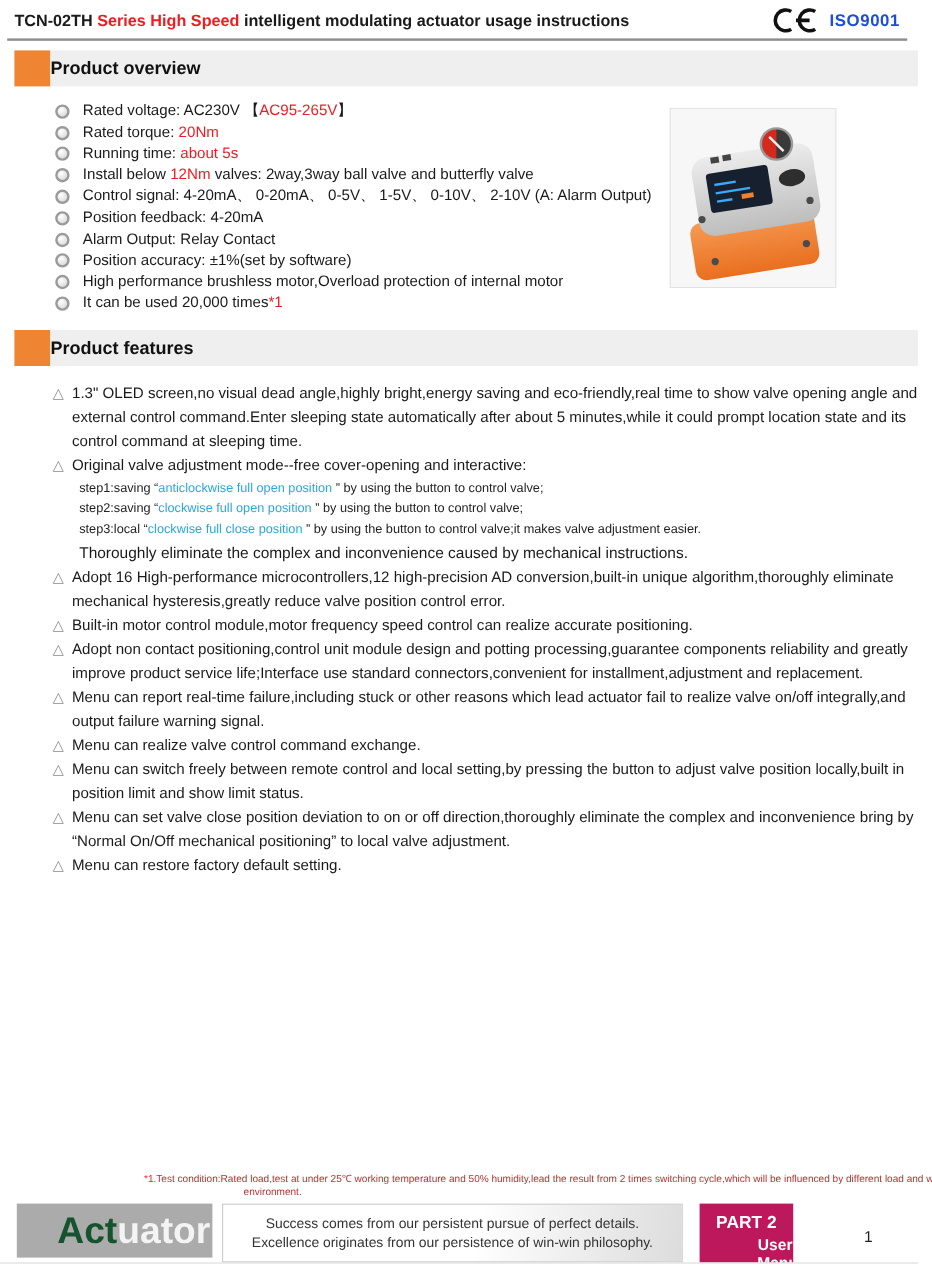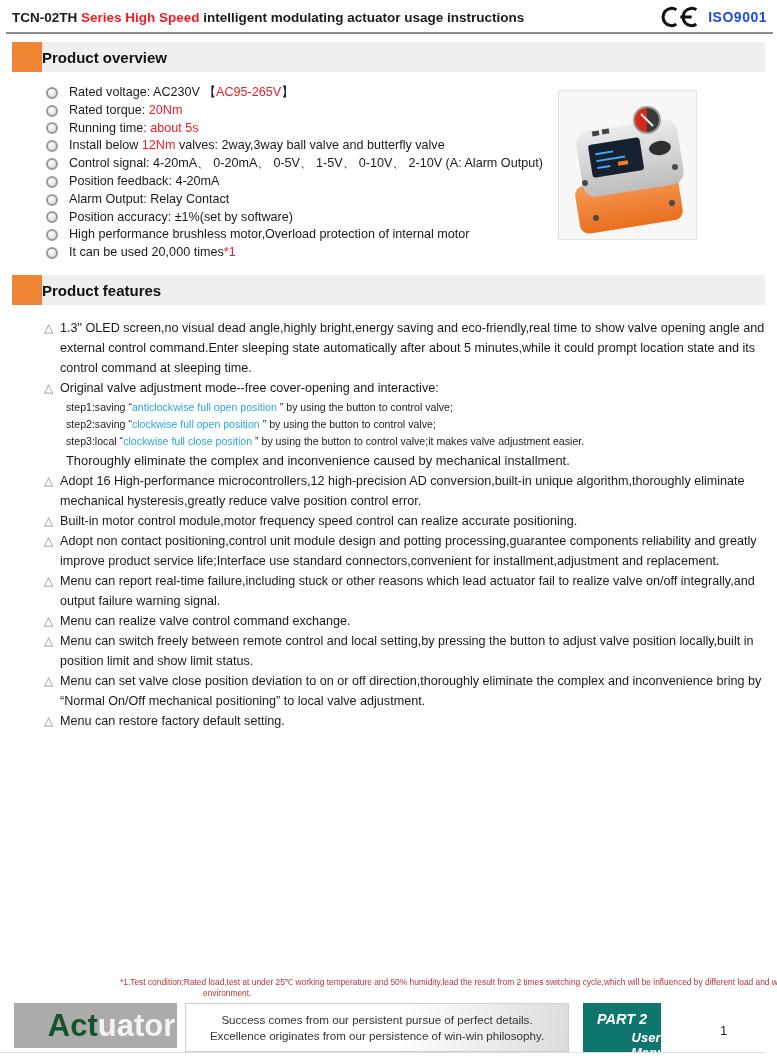--- a/index.html
+++ b/index.html
@@ -1,20 +1,20 @@
 <!DOCTYPE html>
 <html><head>
 <meta charset="utf-8">
 <style>
   html,body{margin:0;padding:0;background:#fff;}
   .page{position:relative;width:777px;height:1059px;background:#fff;overflow:hidden;
         font-family:"Liberation Sans",sans-serif;color:#1a1a1a;}
 
   
-  .hdr{position:absolute;left:6px;right:4px;top:0;height:30px;
+  .hdr{position:absolute;left:6px;right:21px;top:0;height:30px;
        display:flex;justify-content:space-between;align-items:center;
        border-bottom:2px solid #8c8c8c;padding:2px 6px 0 6px;}
   .doc-title{font-size:13.5px;font-weight:bold;white-space:nowrap;}
   .certs{display:flex;align-items:center;gap:9px;}
   .iso{font-size:14px;font-weight:bold;letter-spacing:0.5px;color:#1d4ed8;}
 
   
   .secbar{position:absolute;left:12px;right:12px;height:30px;display:flex;}
   .secbar .sq{width:30px;height:30px;background:#ef8432;flex:0 0 30px;}
   .secbar .bar{flex:1;background:#efefef;display:flex;align-items:center;
@@ -55,22 +55,22 @@
   .logo{position:absolute;left:14px;top:0;width:163px;height:45px;background:#ababab;
         display:flex;align-items:center;justify-content:center;
         font-size:31px;font-weight:bold;}
   .logo .act{color:#14532d;margin-left:32px;}
   .logo .uator{color:#f4f4f4;}
   .slogan{position:absolute;left:185px;top:0;width:384px;height:49px;
           border:1px solid #cfcfcf;box-sizing:border-box;
           background:linear-gradient(100deg,#ffffff 55%,#dcdcdc 100%);
           display:flex;flex-direction:column;justify-content:center;text-align:center;
           font-size:11.6px;color:#333;line-height:16px;}
-  .part{position:absolute;left:583px;top:0;width:78px;height:49px;background:#0f766e;
-        color:#fff;text-align:center;box-sizing:border-box;padding-top:9px;font-style:italic;}
+  .part{position:absolute;left:583px;top:0;width:78px;height:49px;background:#be185d;
+        color:#fff;text-align:center;box-sizing:border-box;padding-top:9px;}
   .part .p2{font-size:14.5px;font-weight:bold;line-height:15px;}
   .part .um{font-size:13px;font-weight:bold;margin-top:3px;padding-left:48px;}
   .pageno{position:absolute;left:720px;top:20px;font-size:13px;color:#222;}
   .bottomline{position:absolute;left:0;top:1052px;width:765px;border-top:1px solid #dedede;}
 </style>
 </head>
 <body>
 
 <div class="page">
 
@@ -195,21 +195,21 @@
       </div>
     <div class="feat">
         <span class="tri">△</span>
         <div class="ftext"><span>Original valve adjustment mode--free cover-opening and interactive:</span></div>
       </div>
     <div class="steps">
       <div class="step"><span>step1:saving “</span><span class="c-blue">anticlockwise full open position </span><span>” by using the button to control valve;</span></div>
       <div class="step"><span>step2:saving “</span><span class="c-blue">clockwise full open position </span><span>” by using the button to control valve;</span></div>
       <div class="step"><span>step3:local “</span><span class="c-blue">clockwise full close position </span><span>” by using the button to control valve;it makes valve adjustment easier.</span></div>
     </div>
-    <div class="ftail"><span>Thoroughly eliminate the complex and inconvenience caused by mechanical installment.</span></div>
+    <div class="ftail"><span>Thoroughly eliminate the complex and inconvenience caused by mechanical instructions.</span></div>
     <div class="feat">
         <span class="tri">△</span>
         <div class="ftext"><span>Adopt 16 High-performance microcontrollers,12 high-precision AD conversion,built-in unique algorithm,thoroughly eliminate mechanical hysteresis,greatly reduce valve position control error.</span></div>
       </div>
     <div class="feat">
         <span class="tri">△</span>
         <div class="ftext"><span>Built-in motor control module,motor frequency speed control can realize accurate positioning.</span></div>
       </div>
     <div class="feat">
         <span class="tri">△</span>

